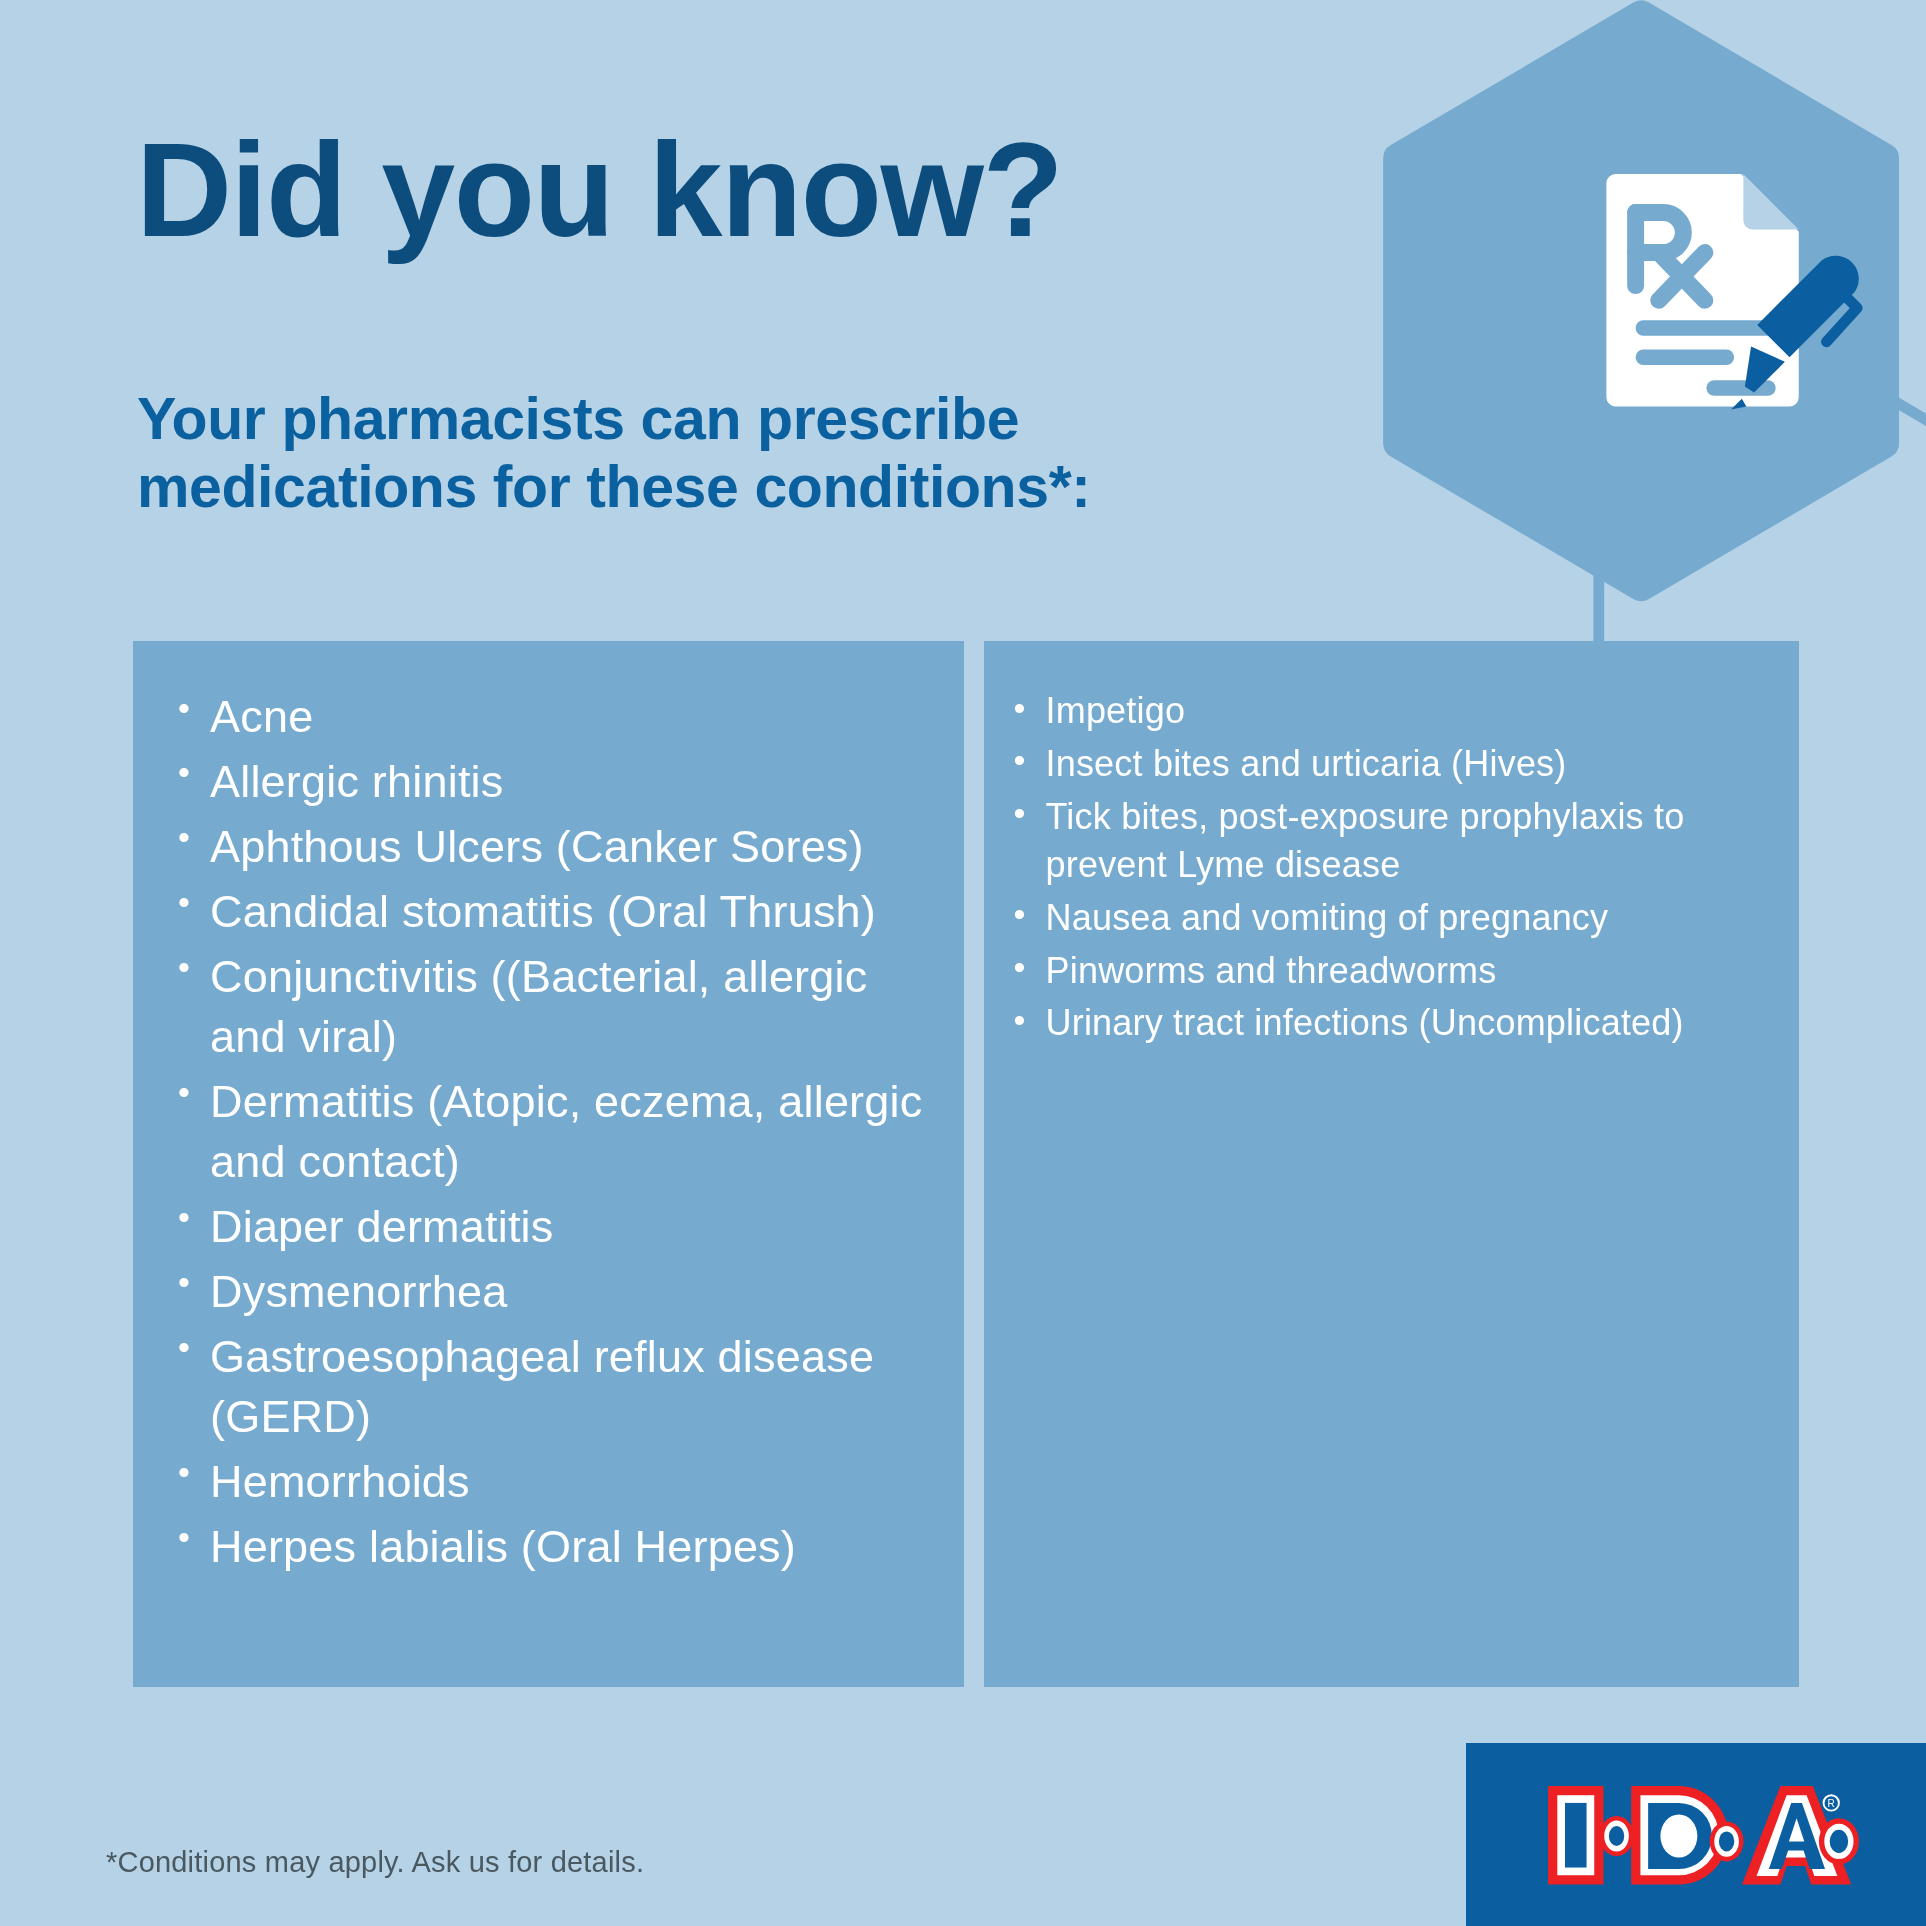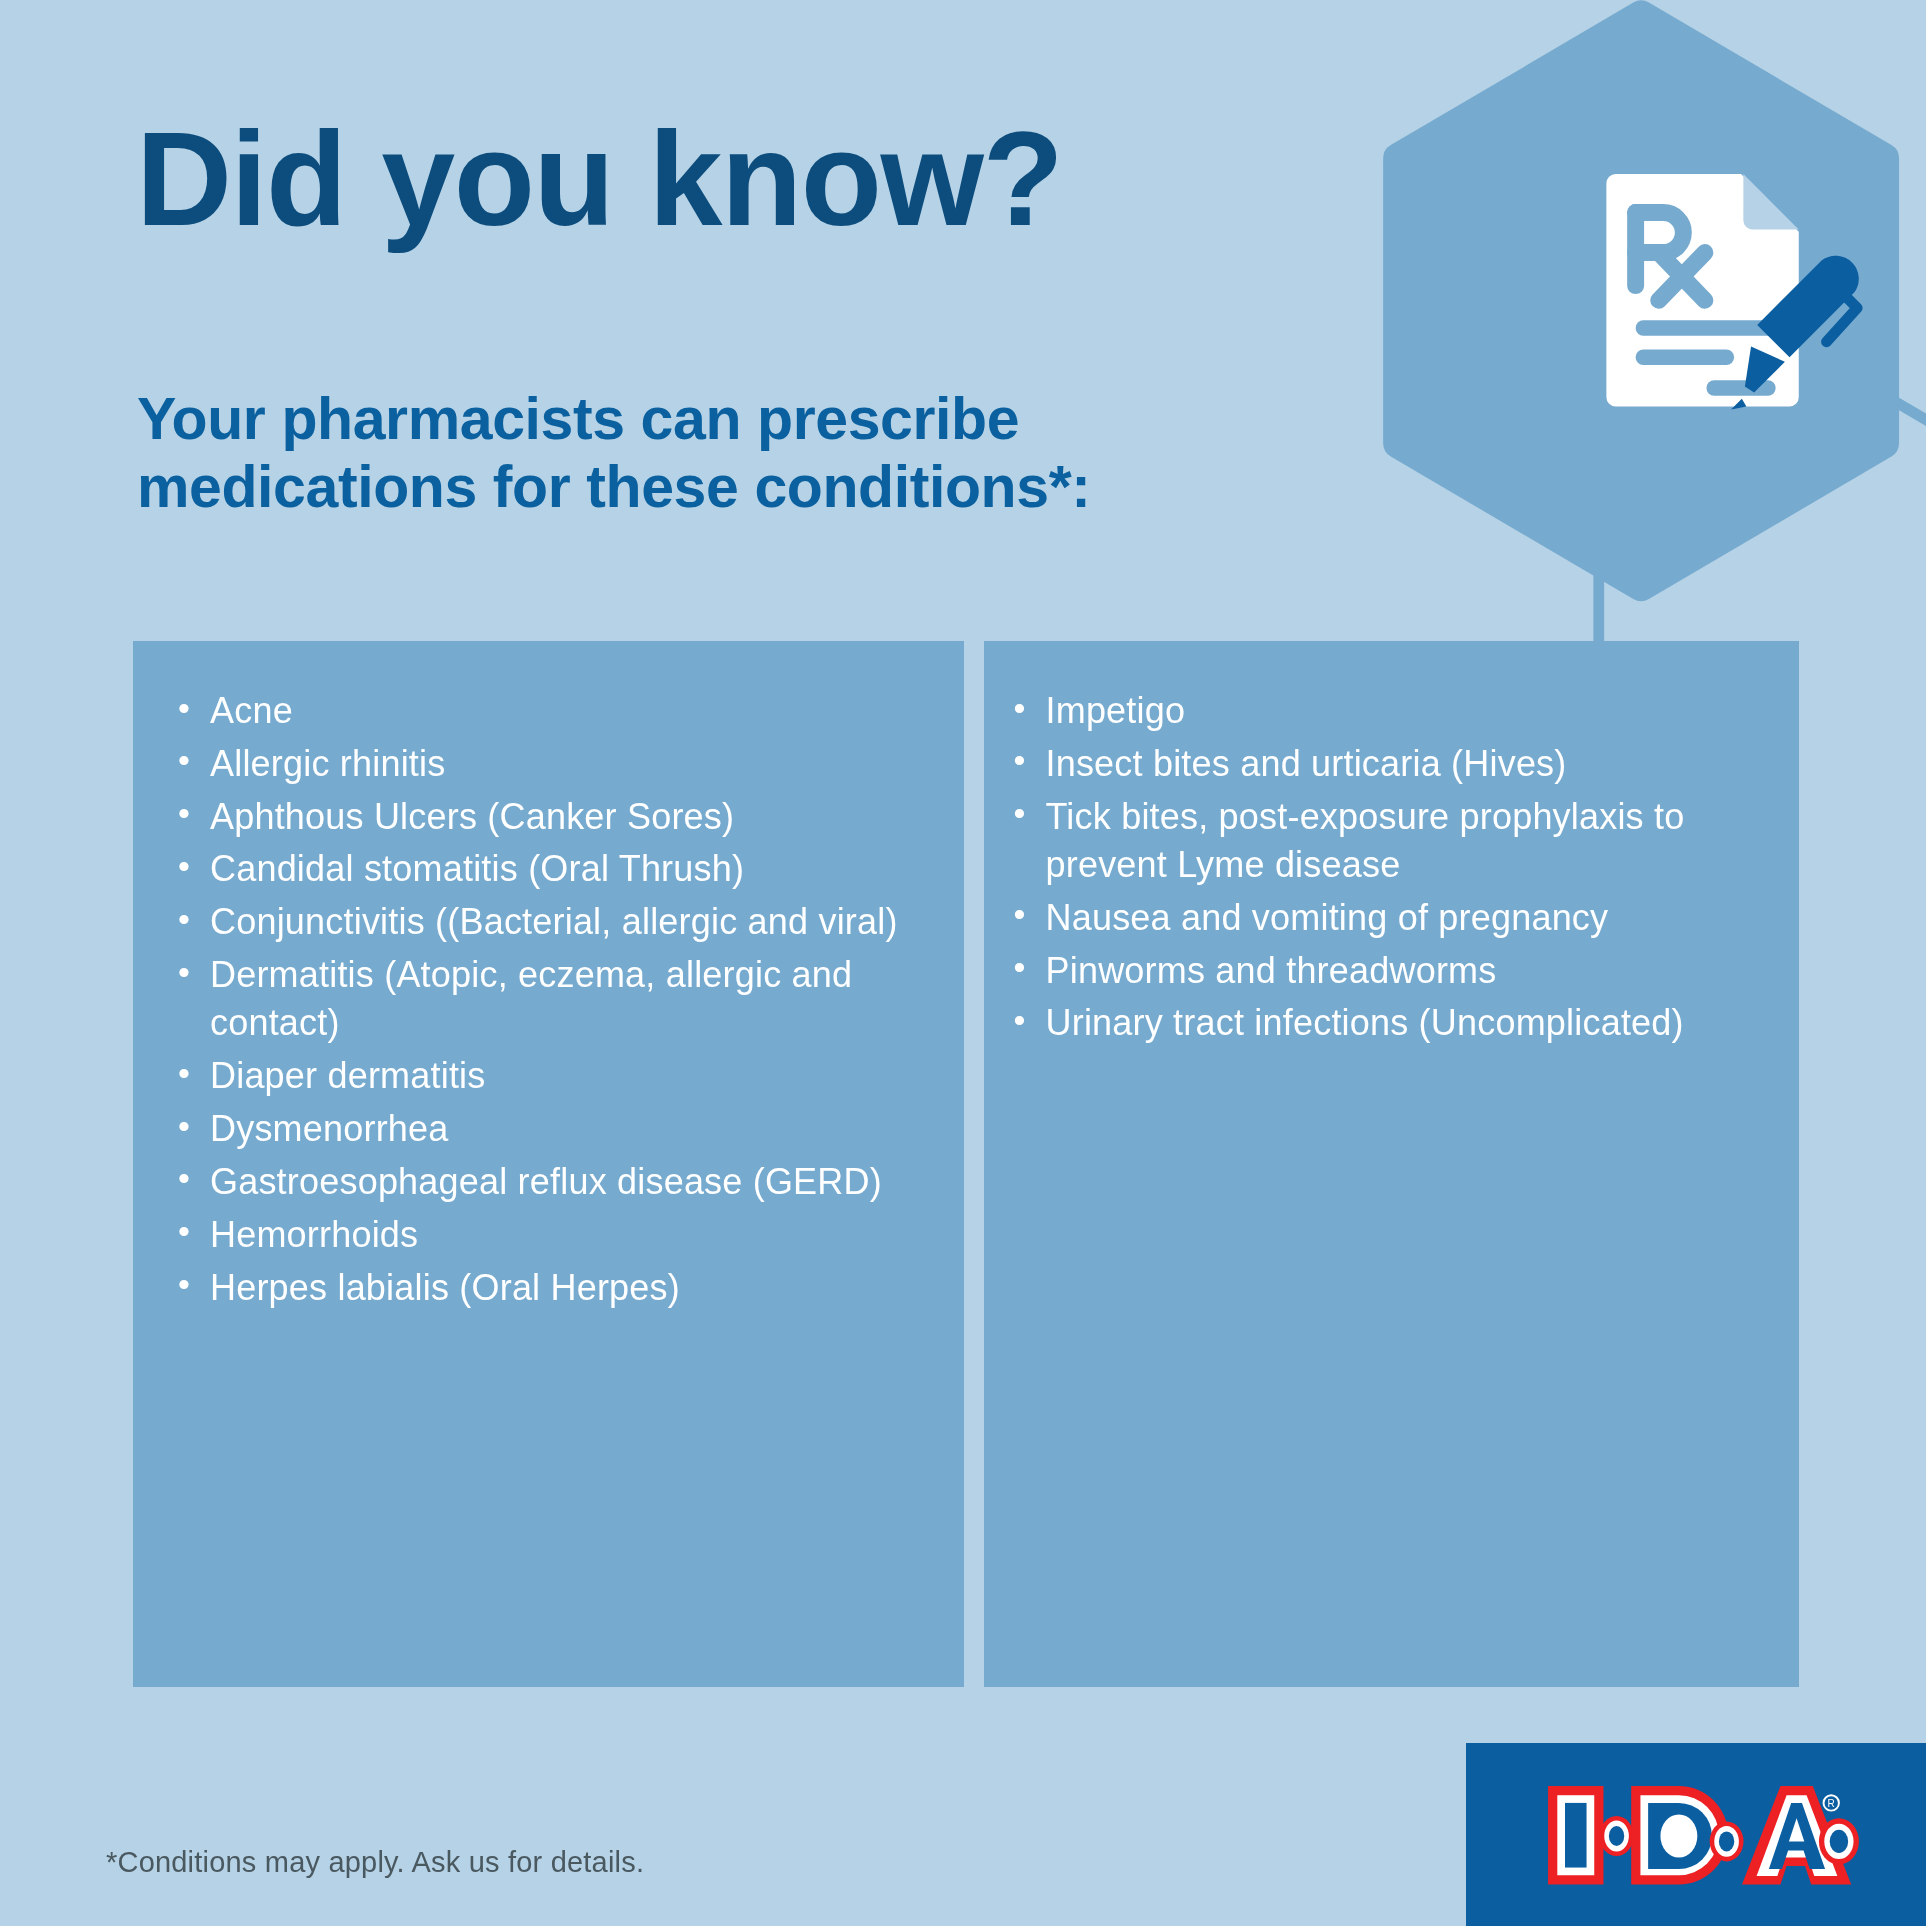--- a/index.html
+++ b/index.html
@@ -30,21 +30,21 @@
     right: 0;
     width: 693px;
     height: 848px;
     pointer-events: none;
   }
 
   
   .headline {
     position: absolute;
     left: 136px;
-    top: 113px;
+    top: 124px;
     font-size: 133px;
     line-height: 1.0;
     font-weight: 700;
     color: #0d4d7d;
     letter-spacing: -1.5px;
     white-space: nowrap;
   }
 
   .subhead {
     position: absolute;
@@ -79,21 +79,21 @@
   .panel-right { padding: 46px 31px 31px 30px; }
 
   ul.cond-list {
     list-style: none;
     margin: 0;
     padding: 0;
   }
   ul.cond-list li {
     position: relative;
     color: #ffffff;
-    font-size: 36px;
+    font-size: 45px;
     line-height: 1.34;
     padding-left: 32px;
     margin: 0 0 4.6px 0;
     font-weight: 400;
     letter-spacing: 0.2px;
   }
   ul.cond-list li::before {
     content: "\2022";
     position: absolute;
     left: 0;

